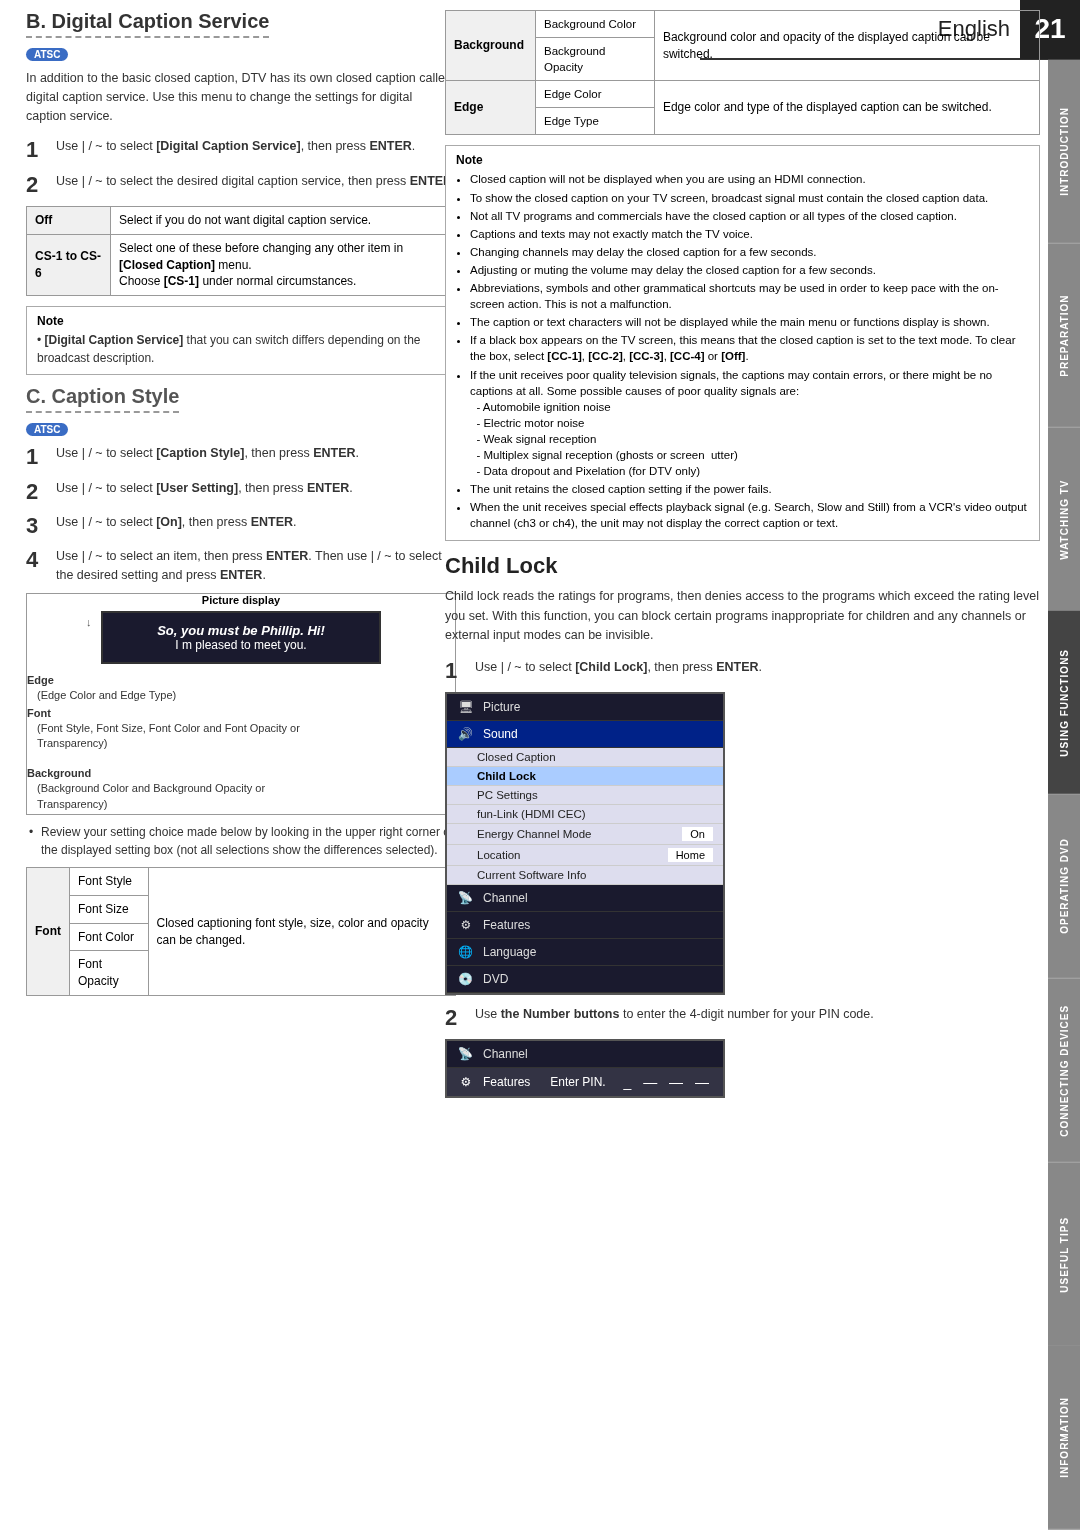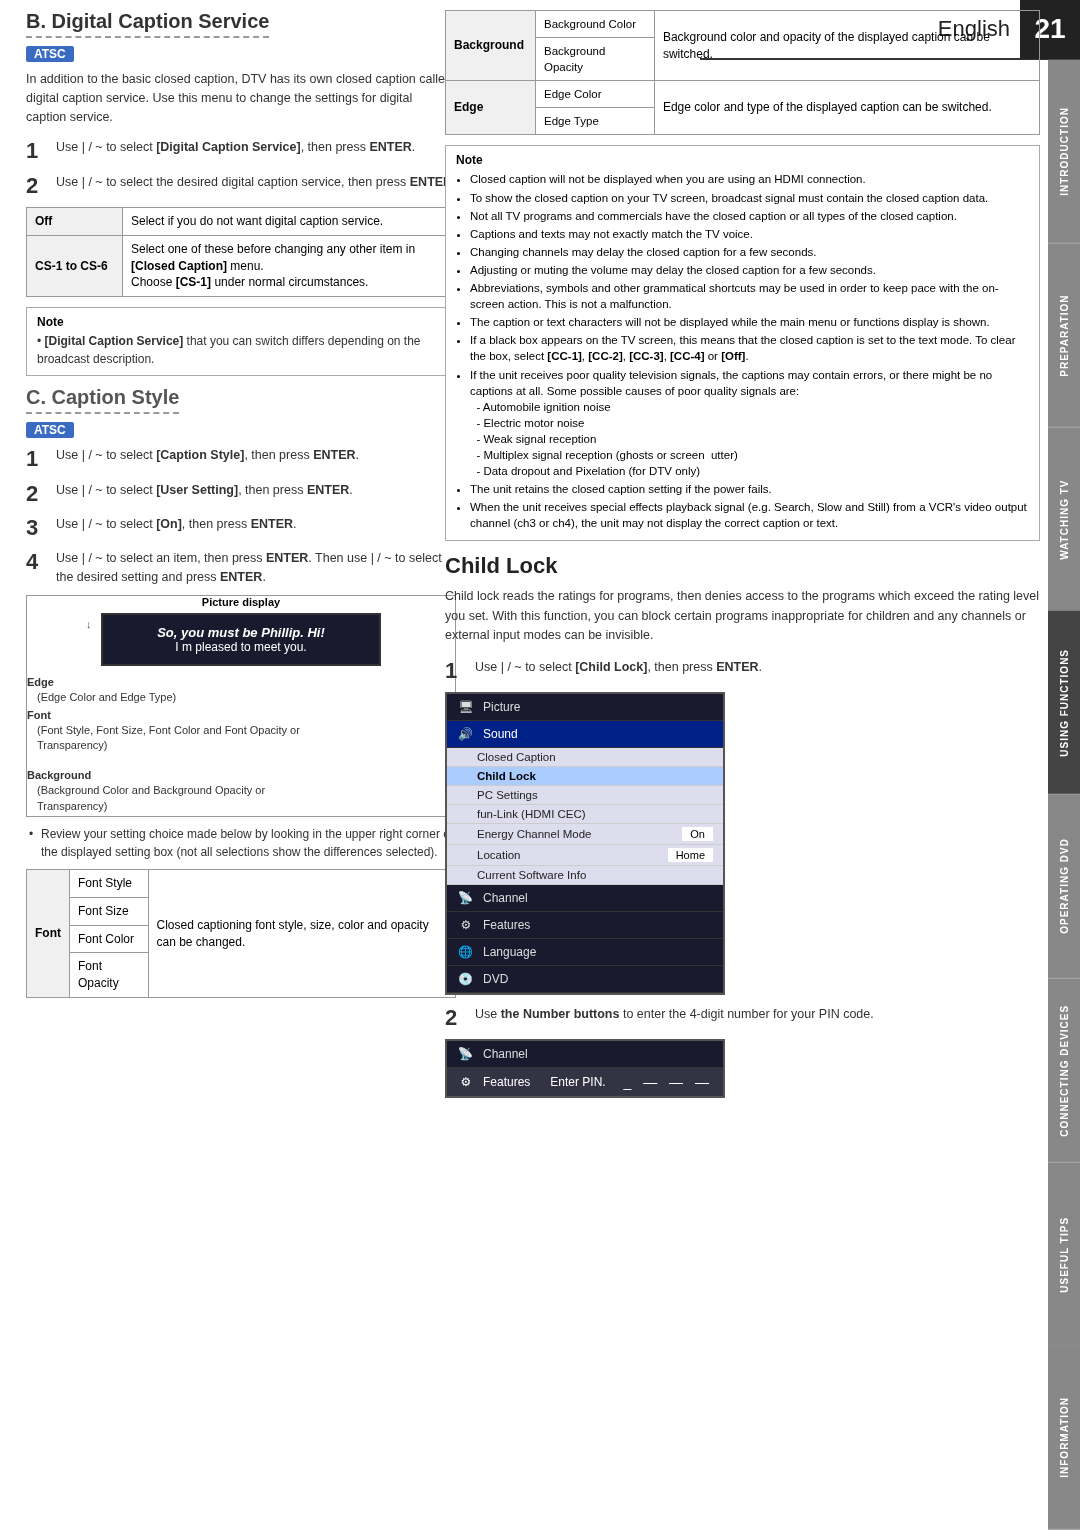--- a/index.html
+++ b/index.html
@@ -107,24 +107,24 @@
       border-bottom: 2px dashed #999;
       padding-bottom: 3px;
       margin-bottom: 8px;
       display: inline-block;
       text-align: center;
     }
 
     .atsc-badge {
       background: #3a6cc4;
       color: #fff;
-      font-size: 12px;
+      font-size: 10px;
       font-weight: bold;
       padding: 1px 8px;
-      border-radius: 2px;
+      border-radius: 7px;
       margin-bottom: 8px;
       display: inline-block;
     }
 
     .intro-text {
       font-size: 12.5px;
       color: #333;
       line-height: 1.5;
       margin-bottom: 12px;
     }
@@ -160,21 +160,21 @@
     }
     .info-table td {
       border: 1px solid #999;
       padding: 5px 8px;
       vertical-align: top;
       line-height: 1.4;
     }
     .info-table .label-cell {
       font-weight: bold;
       background: #f0f0f0;
-      width: 96px;
+      width: 84px;
       vertical-align: middle;
     }
 
     
     .note-box {
       border: 1px solid #aaa;
       padding: 7px 10px;
       margin-bottom: 10px;
       font-size: 12px;
       background: #fff;

